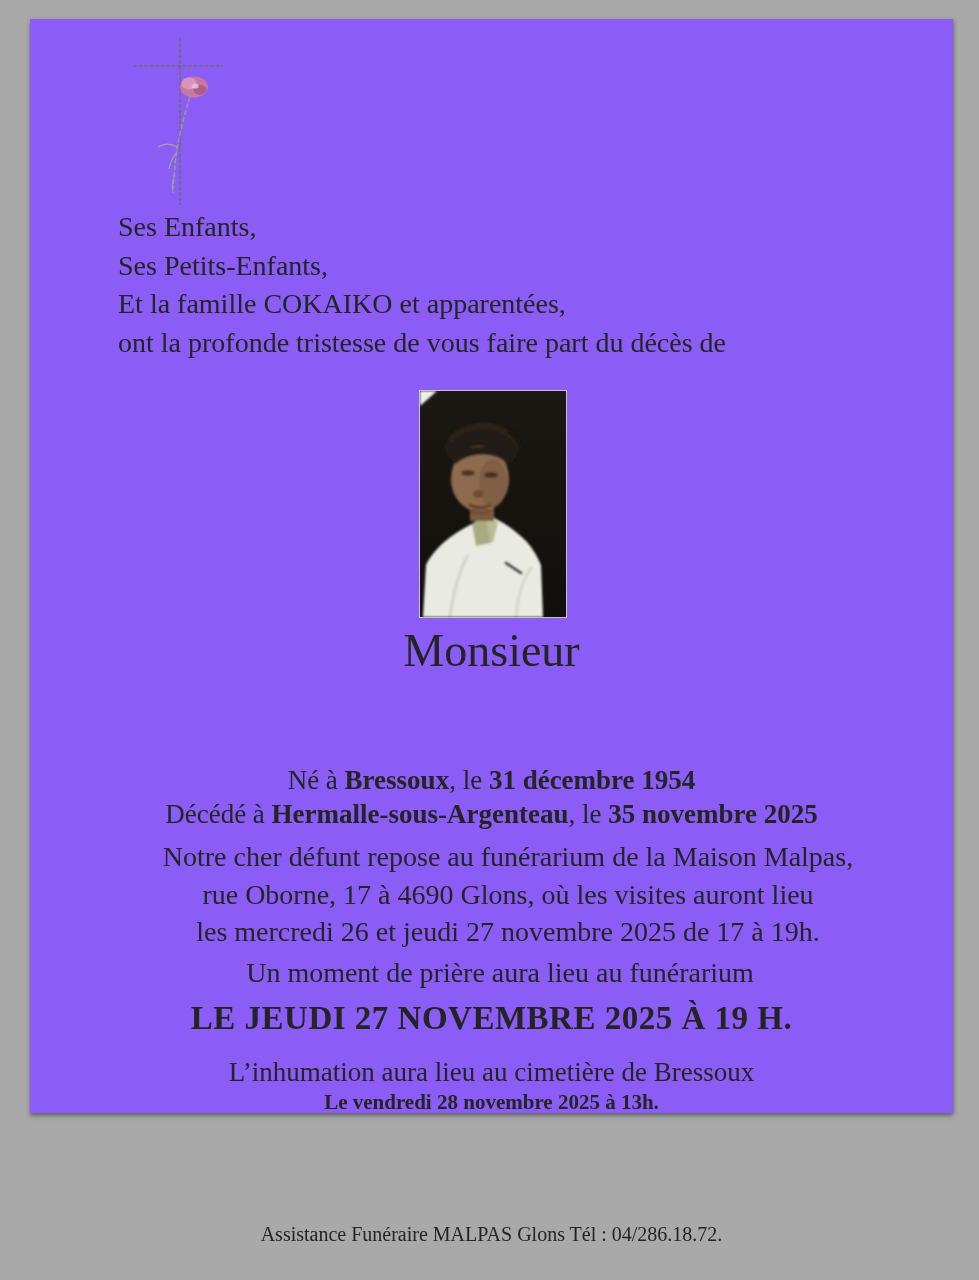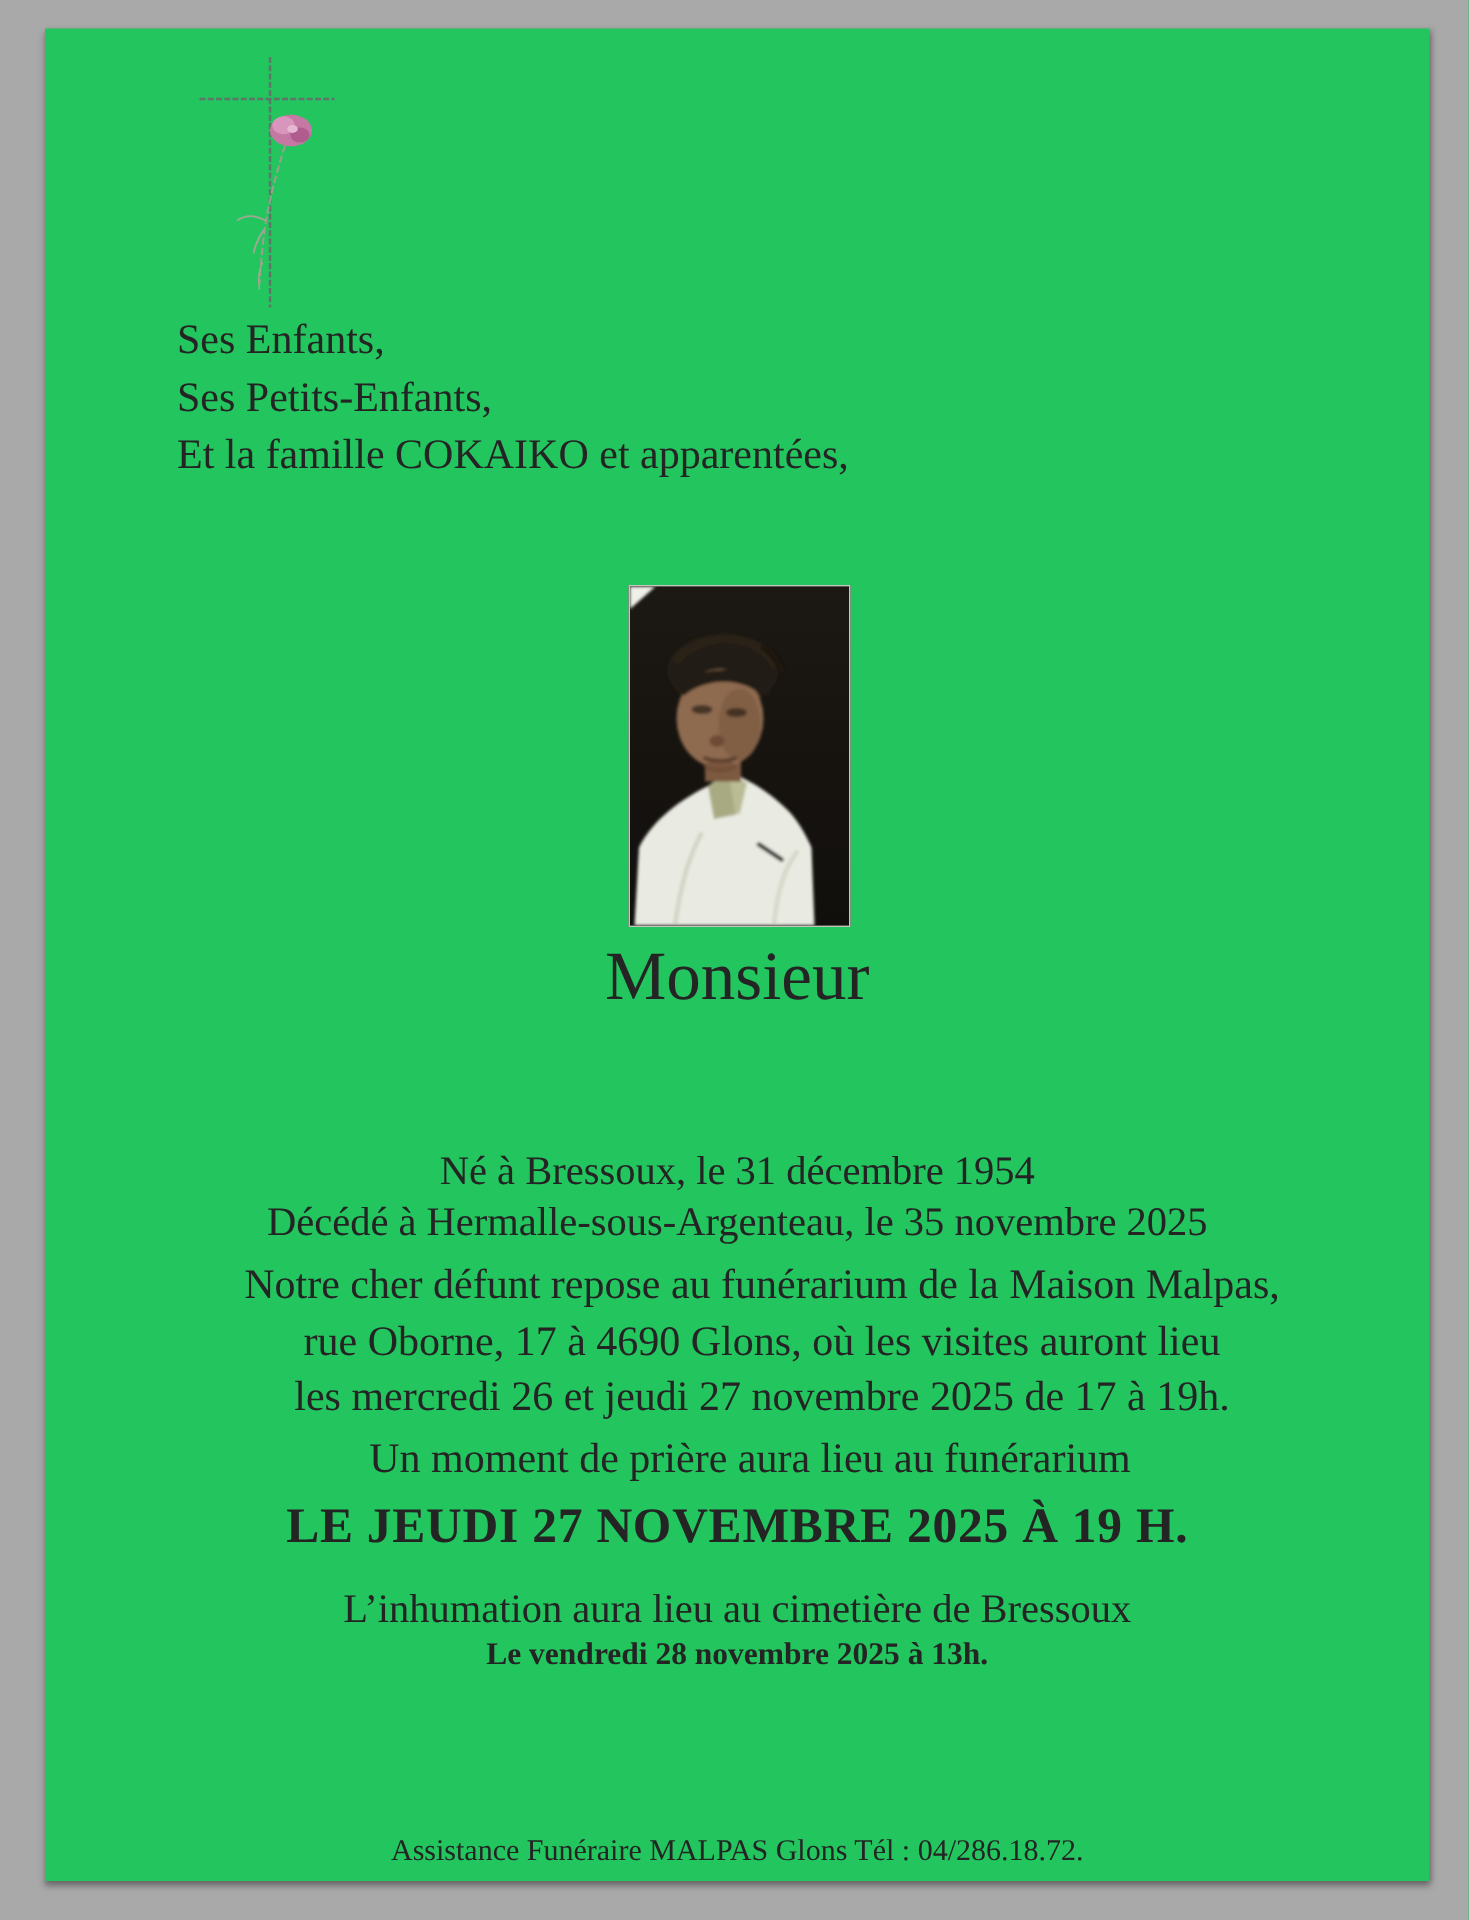--- a/index.html
+++ b/index.html
@@ -7,22 +7,22 @@
     width: 979px; height: 1280px;
     background: #a9a9a9;
     position: relative;
     font-family: "Liberation Serif", serif;
     color: #242424;
     overflow: hidden;
   }
   .paper {
     position: absolute;
     left: 30px; top: 19px;
-    width: 923px; height: 1235px;
-    background: #22c55e;
+    width: 923px; height: 1094px;
+    background: #8b5cf6;
     box-shadow: 0 3px 4px rgba(50,50,50,0.5), 2px 0 3px rgba(90,90,90,0.25);
   }
   .centered { left: 0; right: 0; text-align: center; }
 
   .cross-art { position: absolute; left: 100px; top: 16px; }
 
   .intro {
     position: absolute; left: 88px; top: 189px;
     font-size: 28px; line-height: 38.5px; white-space: nowrap;
   }
@@ -39,21 +39,21 @@
   .t-name .last { font-weight: bold; letter-spacing: 1px; }
   .t-birth      { position: absolute; top: 746px; font-size: 27px; }
   .t-death      { position: absolute; top: 780px; font-size: 27px; }
   .t-funerarium { position: absolute; top: 819px; font-size: 28px; line-height: 37.5px; padding-left: 33px; }
   .t-prayer     { position: absolute; top: 938px; font-size: 28px; margin-left: 17px; }
   .t-prayerdate { position: absolute; top: 981px; font-size: 33px; font-weight: bold; letter-spacing: 0.5px; }
   .t-burial     { position: absolute; top: 1038px; font-size: 27px; }
   .t-burialdate { position: absolute; top: 1071px; font-size: 21px; font-weight: bold; }
   .t-footer     { position: absolute; top: 1204px; font-size: 20px; }
 
-  .b { font-weight: normal; text-align: right; }
+  .b { font-weight: bold; text-align: right; }
 </style>
 </head>
 <body>
 
 <div class="paper">
 
   <svg class="cross-art" width="96" height="176" viewBox="0 0 96 176">
     <line x1="50" y1="3" x2="50" y2="170" stroke="#6b6b6b" stroke-width="1.6" stroke-dasharray="4 1.5" opacity="0.9"></line>
     <line x1="3" y1="31" x2="93" y2="31" stroke="#6b6b6b" stroke-width="1.6" stroke-dasharray="4 1.5" opacity="0.9"></line>
 
@@ -65,20 +65,21 @@
     <ellipse cx="64" cy="52" rx="14" ry="10.5" fill="#c678a4"></ellipse>
     <ellipse cx="59" cy="48.5" rx="7.5" ry="6" fill="#d896bd"></ellipse>
     <ellipse cx="70" cy="55" rx="6.5" ry="5" fill="#b05c8e"></ellipse>
     <ellipse cx="65" cy="51" rx="3.5" ry="2.6" fill="#e7b7d2"></ellipse>
   </svg>
 
   <div class="intro">
     <div>Ses Enfants,</div>
     <div>Ses Petits-Enfants,</div>
     <div>Et la famille COKAIKO et apparentées,</div>
+    <div>ont la profonde tristesse de vous faire part du décès de</div>
   </div>
 
   <div class="photo-frame">
     <svg width="146" height="226" viewBox="0 0 146 226">
       <defs>
         <linearGradient id="bgGrad" x1="0" y1="0" x2="0" y2="1">
           <stop offset="0" stop-color="#1c1813"></stop>
           <stop offset="1" stop-color="#110f0c"></stop>
         </linearGradient>
         <filter id="soft">

